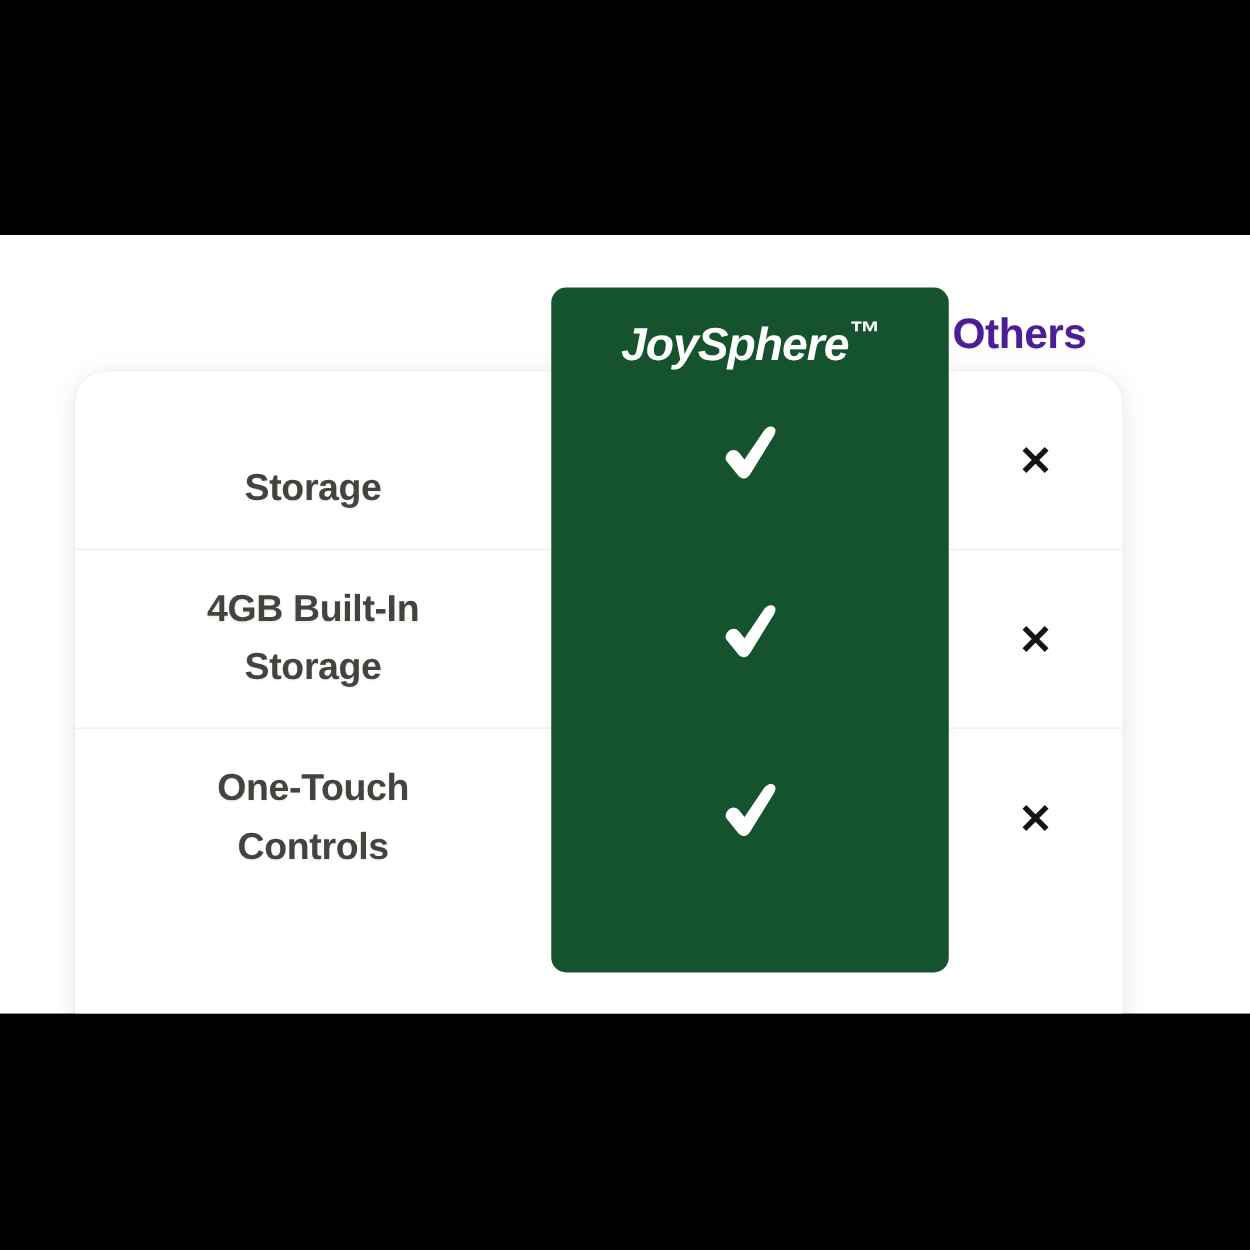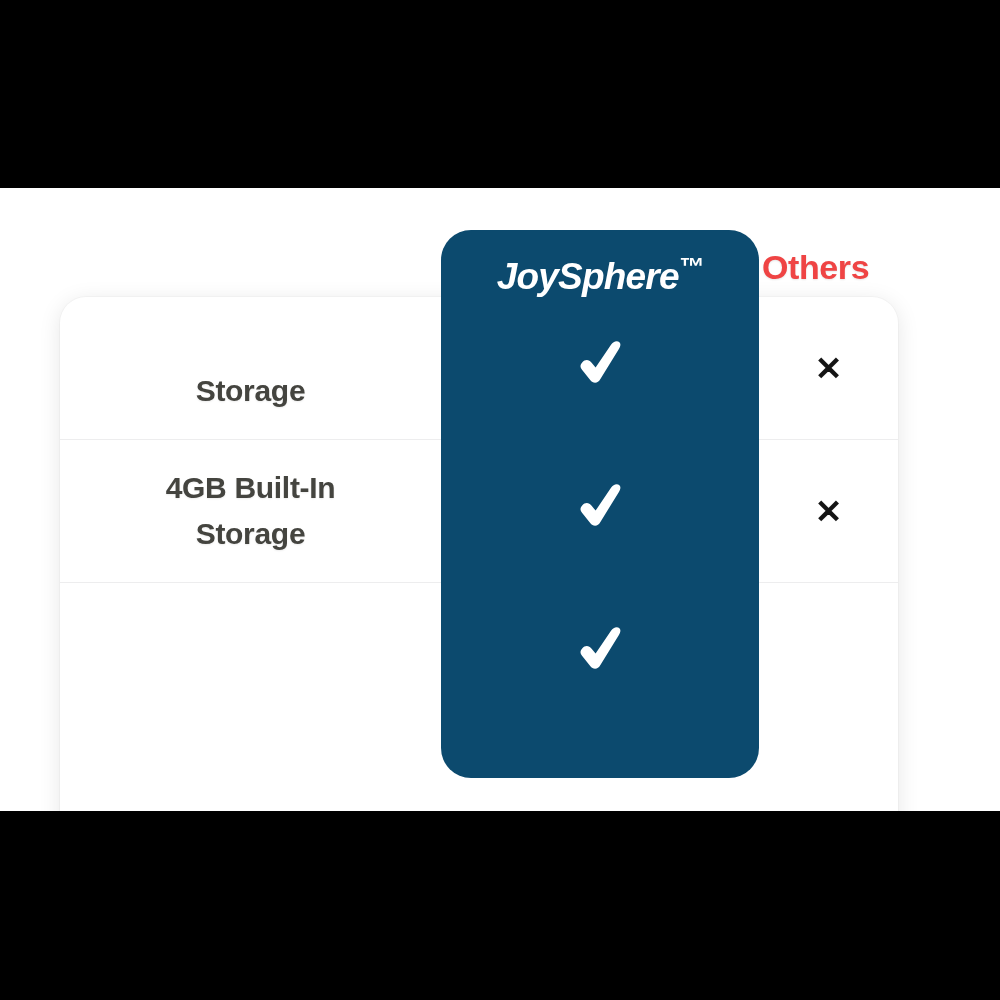--- a/index.html
+++ b/index.html
@@ -45,21 +45,21 @@
   .col-header {
     position: absolute;
     font-weight: 700;
     letter-spacing: -0.4px;
     white-space: nowrap;
   }
   .col-header.others {
     left: 762px;
     top: 60px;
     font-size: 34px;
-    color: #ef4444;
+    color: #4c1d95;
     text-shadow: 0 1px 2px rgba(0,0,0,0.10);
   }
 
   
   #compare-card {
     position: absolute;
     left: 60px;
     top: 109px;
     width: 838px;
     height: 615px;
@@ -113,22 +113,22 @@
     line-height: 1;
   }
 
   
   #highlight-col {
     position: absolute;
     left: 441px;
     top: 42px;
     width: 318px;
     height: 548px;
-    background: #0c4a6e;
-    border-radius: 30px;
+    background: #14532d;
+    border-radius: 12px;
     z-index: 20;
     pointer-events: none;
   }
 
   #highlight-col .brand {
     position: absolute;
     left: 0;
     top: 22px;
     width: 100%;
     text-align: center;
@@ -202,20 +202,24 @@
         </div>
         <div class="cell-ours">
           <span class="ghost"></span>
         </div>
         <div class="cell-others">
           <span class="cross-glyph">✕</span>
         </div>
       </div>
 
       <div class="feature-row">
+        <div class="cell-feature">
+          <span>One-Touch</span><br>
+          <span>Controls</span>
+        </div>
         <div class="cell-ours">
           <span class="ghost"></span>
         </div>
         <div class="cell-others">
           <span class="cross-glyph">✕</span>
         </div>
       </div>
 
     </div>
 

